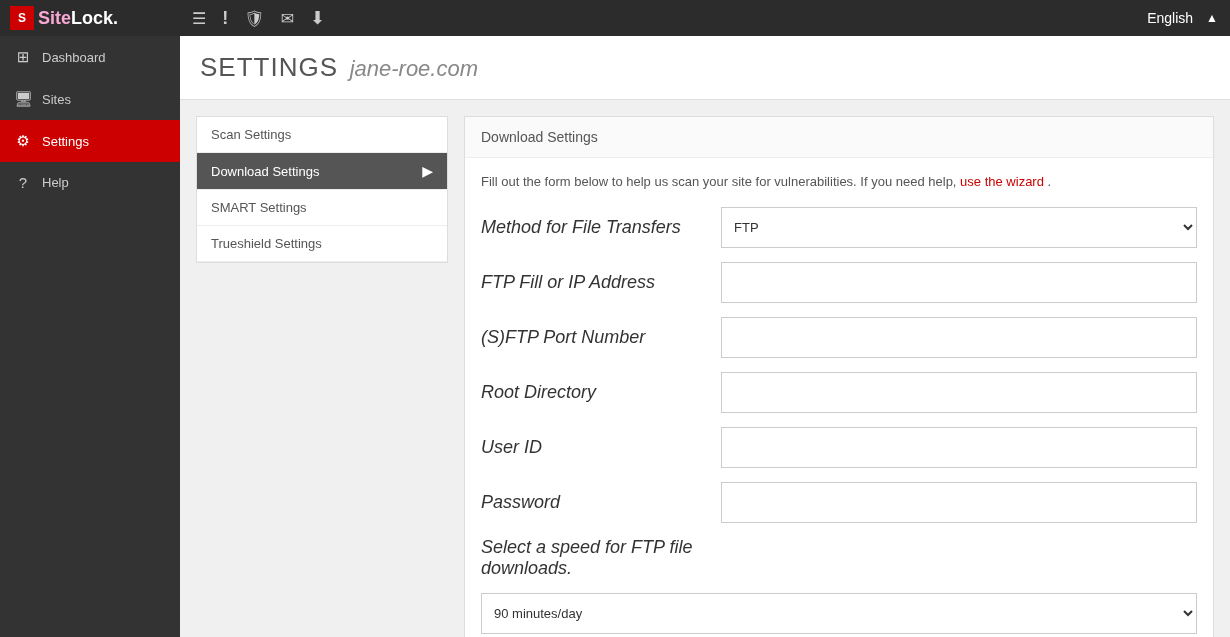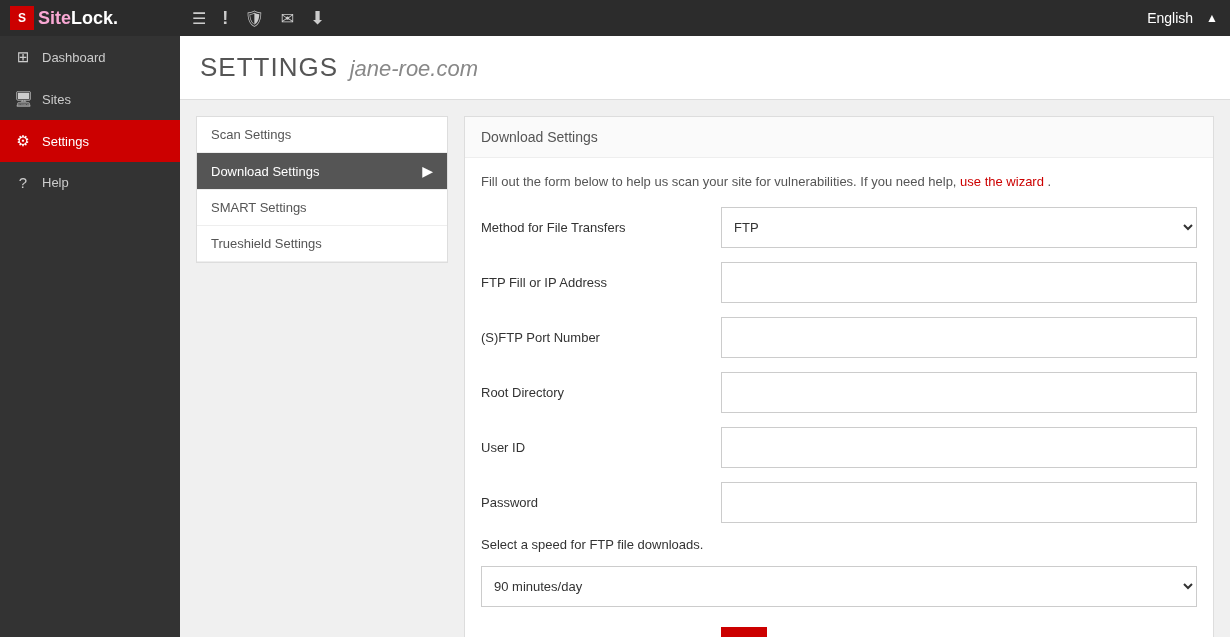--- a/index.html
+++ b/index.html
@@ -139,24 +139,25 @@
       text-decoration: none;
     }
 
     .form-row {
       display: flex;
       align-items: center;
       margin-bottom: 14px;
     }
     .form-label {
       width: 240px;
-      font-size: 13px;
+      font-size: 18px;
       color: #333;
       font-weight: 500;
       flex-shrink: 0;
+      font-style: italic;
     }
     .form-control {
       flex: 1;
       padding: 6px 8px;
       border: 1px solid #ccc;
       font-size: 13px;
       color: #333;
       background: #fff;
       height: 41px;
     }

